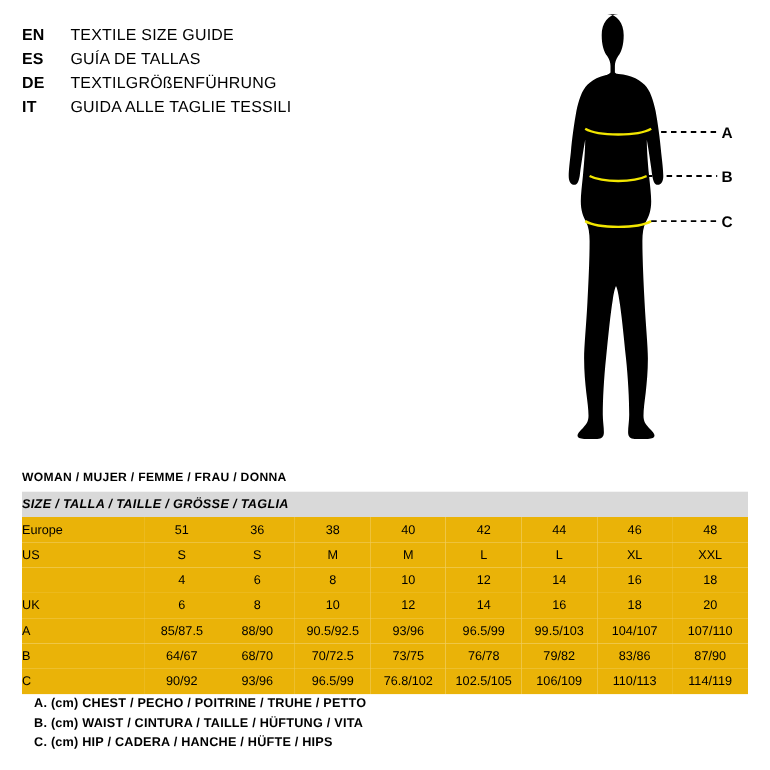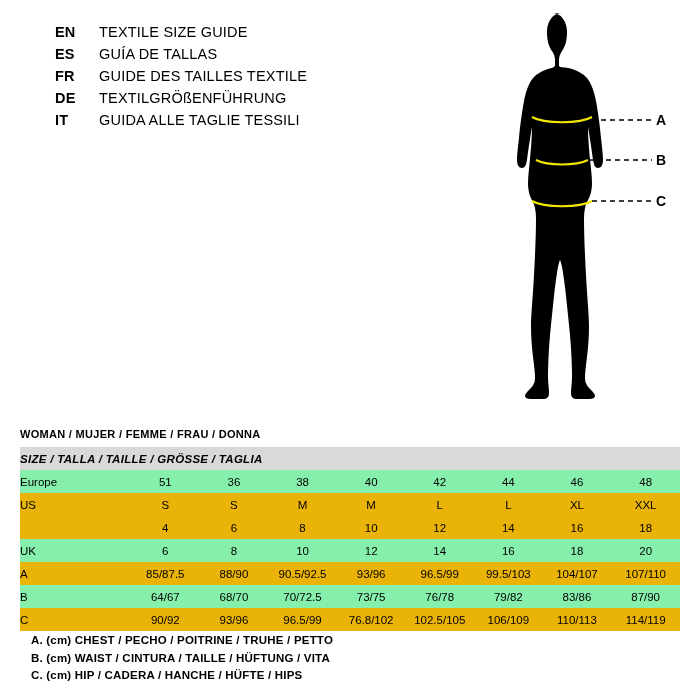--- a/index.html
+++ b/index.html
@@ -21,21 +21,20 @@
     position: absolute;
     left: 20px;
     top: 22px;
     width: 480px;
   }
   .lang-row {
     display: flex;
     align-items: flex-start;
     margin-bottom: 2px;
     line-height: 20px;
-    margin-left: 35px;
   }
   .lang-code {
     width: 44px;
     font-size: 14.5px;
     font-weight: bold;
     letter-spacing: 0.2px;
   }
   .lang-title {
     font-size: 14.5px;
     font-weight: normal;
@@ -97,21 +96,21 @@
     font-weight: bold;
     font-size: 11.5px;
     letter-spacing: 0.3px;
     padding-left: 4px;
     font-style: italic;
   }
   .row-shade td {
     background: #eab308;
   }
   .row-plain td {
-    background: #86efac;
+    background: #eab308;
   }
   td.label-col {
     width: 110px;
     padding-left: 4px;
     text-align: left;
   }
   td.val {
     width: 68px;
     text-align: center;
   }
@@ -134,24 +133,20 @@
 <body>
 
 <div class="lang-block">
   <div class="lang-row">
     <span class="lang-code">EN</span>
     <span class="lang-title">TEXTILE SIZE GUIDE</span>
   </div>
   <div class="lang-row">
     <span class="lang-code">ES</span>
     <span class="lang-title">GUÍA DE TALLAS</span>
-  </div>
-  <div class="lang-row">
-    <span class="lang-code">FR</span>
-    <span class="lang-title">GUIDE DES TAILLES TEXTILE</span>
   </div>
   <div class="lang-row">
     <span class="lang-code">DE</span>
     <span class="lang-title">TEXTILGRÖßENFÜHRUNG</span>
   </div>
   <div class="lang-row">
     <span class="lang-code">IT</span>
     <span class="lang-title">GUIDA ALLE TAGLIE TESSILI</span>
   </div>
 </div>

